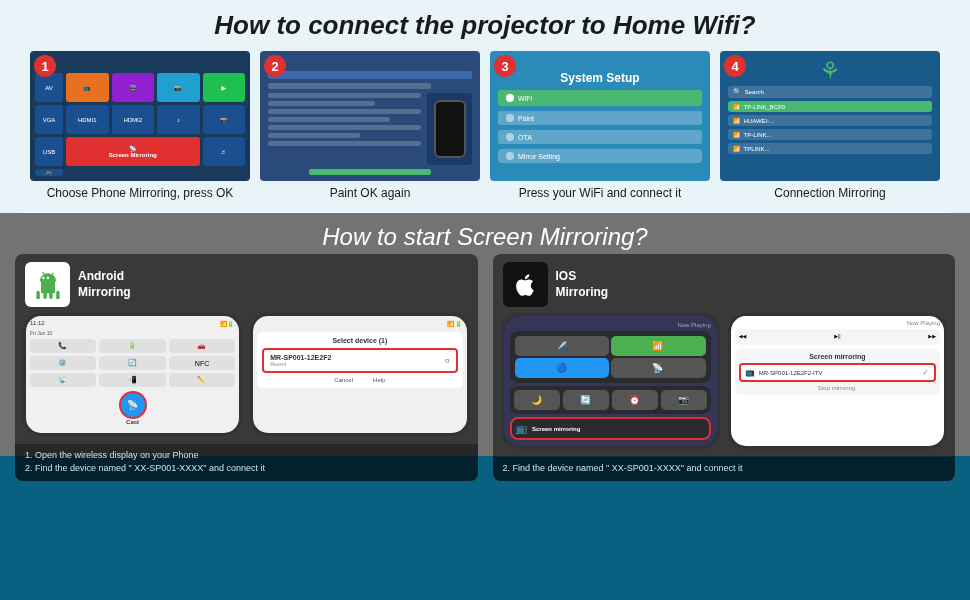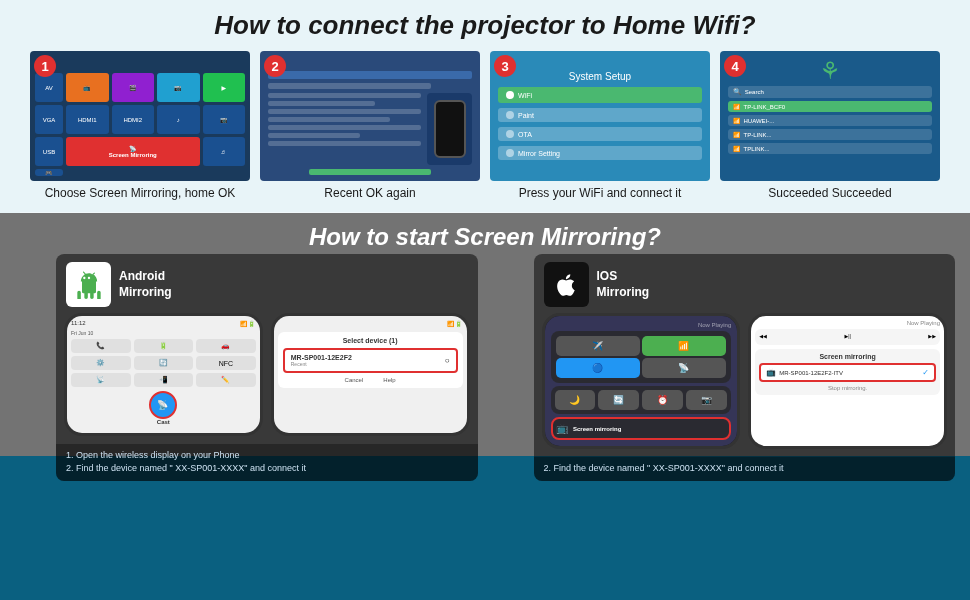--- a/index.html
+++ b/index.html
@@ -92,21 +92,21 @@
     .bottom-section {
       padding: 10px 15px 10px;
       flex: 1;
       display: flex;
       flex-direction: column;
     }
 
     .bottom-title {
       text-align: center;
       font-size: 24px;
-      font-weight: 700;
+      font-weight: 400;
       color: white;
       font-style: italic;
       margin-bottom: 3px;
     }
 
     .bottom-subtitle {
       text-align: center;
       font-size: 11px;
       color: #cce8f4;
       margin-bottom: 10px;
@@ -118,21 +118,20 @@
       flex: 1;
     }
 
     .mirroring-section {
       flex: 1;
       background: rgba(0,0,0,0.5);
       border-radius: 8px;
       overflow: hidden;
       display: flex;
       flex-direction: column;
-      margin-left: 41px;
     }
 
     .mirroring-header {
       padding: 8px 10px 6px;
       display: flex;
       align-items: center;
       gap: 8px;
     }
 
     .android-icon-box {
@@ -363,21 +362,21 @@
               <div style="background:#1a5090;border-radius:3px;display:flex;align-items:center;justify-content:center;font-size:6px;color:white;">♪</div>
               <div style="background:#1a5090;border-radius:3px;display:flex;align-items:center;justify-content:center;font-size:6px;color:white;">📷</div>
               <div style="grid-column:2/5;background:#e03030;border-radius:3px;display:flex;flex-direction:column;align-items:center;justify-content:center;font-size:6px;color:white;font-weight:bold;">
                 <div>📡</div>
                 <div>Screen Mirroring</div>
               </div>
               <div style="background:#1a5090;border-radius:3px;display:flex;align-items:center;justify-content:center;font-size:6px;color:white;">♬</div>
               <div style="background:#1a5090;border-radius:3px;display:flex;align-items:center;justify-content:center;font-size:6px;color:white;">🎮</div>
             </div>
           </div>
-          <div class="step-label">Choose Screen Mirroring, home OK</div>
+          <div class="step-label">Choose Phone Mirroring, press OK</div>
         </div>
 
         <div class="step-item">
           <div class="step-image" style="background:#2a4a7a;">
             <div class="step-number badge-red">2</div>
             <div style="width:100%;height:100%;padding:20px 8px 6px;display:flex;flex-direction:column;gap:4px;">
               <div style="height:8px;background:#3a6aaa;border-radius:2px;width:100%;"></div>
               <div style="height:6px;background:rgba(255,255,255,0.2);border-radius:2px;width:80%;"></div>
               <div style="display:flex;gap:6px;flex:1;">
                 <div style="flex:1;display:flex;flex-direction:column;gap:3px;">
@@ -389,28 +388,28 @@
                   <div style="height:5px;background:rgba(255,255,255,0.2);border-radius:2px;width:60%;"></div>
                   <div style="height:5px;background:rgba(255,255,255,0.2);border-radius:2px;"></div>
                 </div>
                 <div style="width:45px;background:#1a3a6a;border-radius:4px;display:flex;align-items:center;justify-content:center;">
                   <div style="width:32px;height:58px;background:#111;border-radius:6px;border:2px solid #555;"></div>
                 </div>
               </div>
               <div style="height:6px;background:#4ab870;border-radius:2px;width:60%;margin:0 auto;"></div>
             </div>
           </div>
-          <div class="step-label">Recent OK again</div>
+          <div class="step-label">Paint OK again</div>
         </div>
 
         <div class="step-item">
           <div class="step-image" style="background:#2a8ab8;">
             <div class="step-number badge-red">3</div>
             <div style="width:100%;height:100%;padding:20px 8px 8px;display:flex;flex-direction:column;gap:5px;">
-              <div style="text-align:center;color:white;font-size:10px;font-weight:normal;">System Setup</div>
+              <div style="text-align:center;color:white;font-size:12px;font-weight:bold;">System Setup</div>
               <div style="background:#4ab870;border-radius:3px;padding:4px 8px;color:white;font-size:7px;display:flex;align-items:center;gap:4px;">
                 <div style="width:8px;height:8px;border-radius:50%;background:white;"></div>
                 WiFi
               </div>
               <div style="background:rgba(255,255,255,0.25);border-radius:3px;padding:3px 8px;color:white;font-size:7px;display:flex;align-items:center;gap:4px;">
                 <div style="width:8px;height:8px;border-radius:50%;background:rgba(255,255,255,0.5);"></div>
                 Paint
               </div>
               <div style="background:rgba(255,255,255,0.25);border-radius:3px;padding:3px 8px;color:white;font-size:7px;display:flex;align-items:center;gap:4px;">
                 <div style="width:8px;height:8px;border-radius:50%;background:rgba(255,255,255,0.5);"></div>
@@ -441,21 +440,21 @@
                 <span>📶</span> HUAWEI-...
               </div>
               <div style="background:rgba(255,255,255,0.15);border-radius:3px;padding:2px 5px;color:white;font-size:6px;display:flex;align-items:center;gap:3px;">
                 <span>📶</span> TP-LINK...
               </div>
               <div style="background:rgba(255,255,255,0.15);border-radius:3px;padding:2px 5px;color:white;font-size:6px;display:flex;align-items:center;gap:3px;">
                 <span>📶</span> TPLINK...
               </div>
             </div>
           </div>
-          <div class="step-label">Succeeded Succeeded</div>
+          <div class="step-label">Connection Mirroring</div>
         </div>
 
       </div>
     </div>
     <div class="divider"></div>
   </div>
 
   <div class="bottom-section">
     <div class="bottom-title">How to start Screen Mirroring?</div>
 

